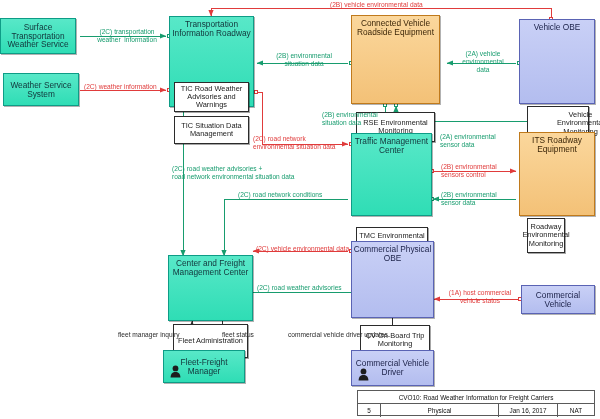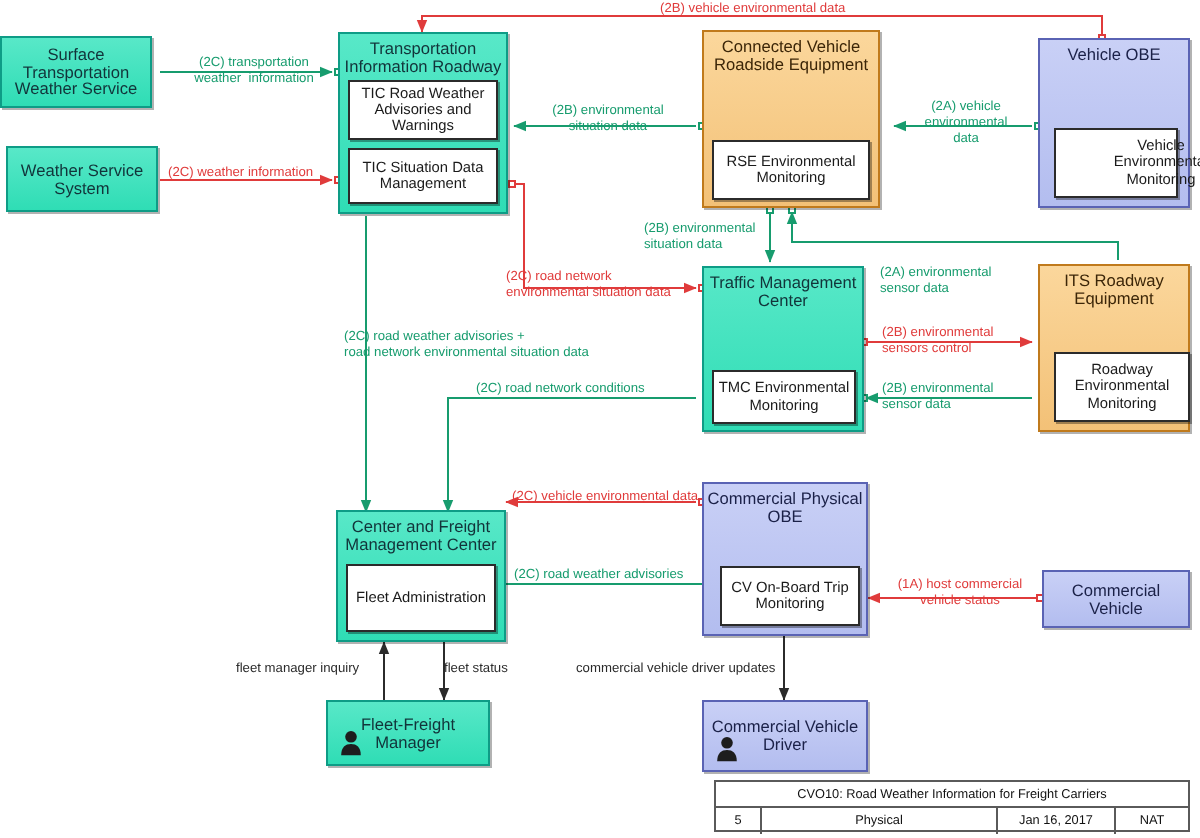--- a/index.html
+++ b/index.html
@@ -41,21 +41,21 @@
     font-size:8.3px;color:#12343a;padding-top:3px;
   }
   .vehicle .title{color:#1b2148;}
   .field  .title{color:#3c2608;}
 
   
   .app{
     position:absolute;background:#ffffff;border:1px solid #2b2b2b;
     box-shadow:1px 1px 0 rgba(0,0,0,.35);
     display:flex;align-items:center;justify-content:center;text-align:center;
-    font-size:7.4px;color:#1a1a1a;line-height:1.12;box-sizing:border-box;
+    font-size:7.4px;color:#1a1a1a;line-height:1.12;box-sizing:border-box;margin-top:42px;
   }
 
   
   .term .title{padding-top:0;}
   .term{justify-content:center;}
 
   
   .person{position:absolute;left:6px;bottom:4px;width:11px;height:13px;}
 
   
@@ -193,21 +193,21 @@
   <div class="node center" style="left:351px;top:133px;width:81px;height:83px;">
     <div class="title">Traffic Management Center</div>
   </div>
   <div class="app" style="left:356px;top:185px;width:72px;height:27px;">
     <span>TMC Environmental Monitoring</span>
   </div>
 
   <div class="node field" style="left:519px;top:132px;width:76px;height:84px;">
     <div class="title">ITS Roadway Equipment</div>
   </div>
-  <div class="app" style="left:527px;top:176px;width:68px;height:35px;">
+  <div class="app" style="left:527px;top:176px;width:38px;height:35px;">
     <span>Roadway Environmental Monitoring</span>
   </div>
 
   <div class="node center" style="left:168px;top:255px;width:85px;height:66px;">
     <div class="title">Center and Freight Management Center</div>
   </div>
   <div class="app" style="left:173px;top:282px;width:75px;height:34px;">
     <span>Fleet Administration</span>
   </div>
 

